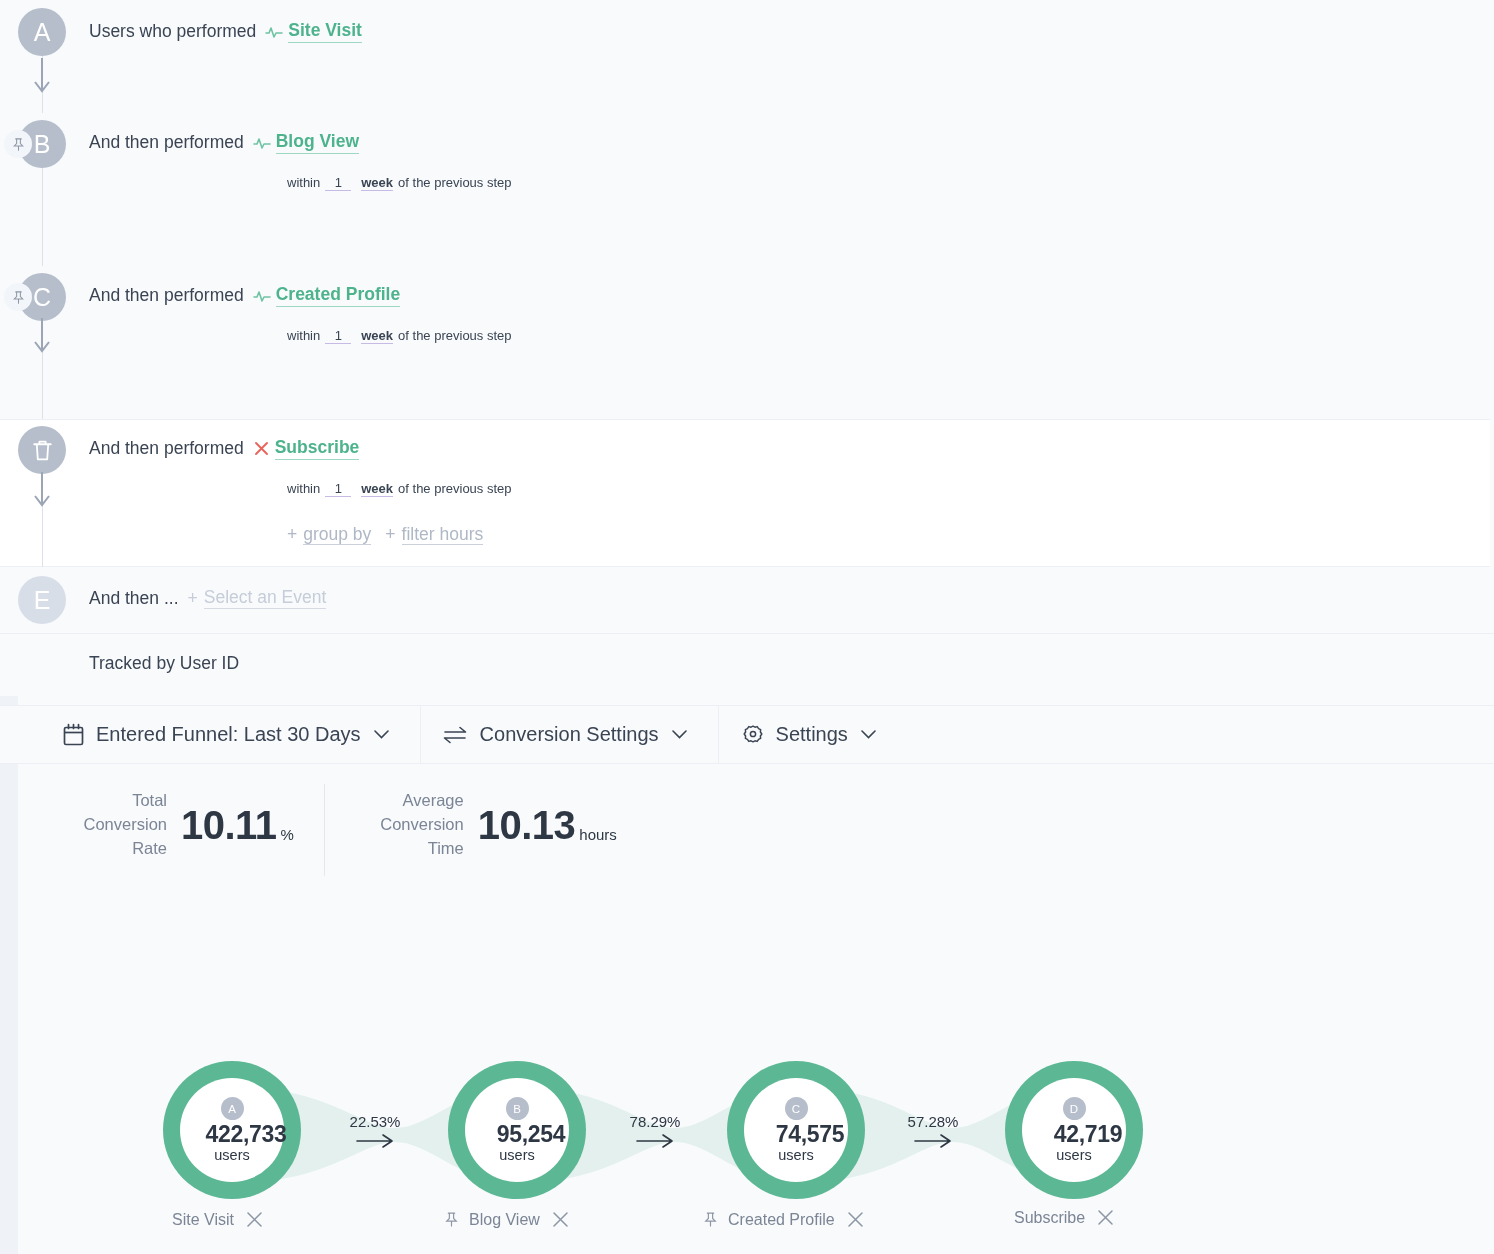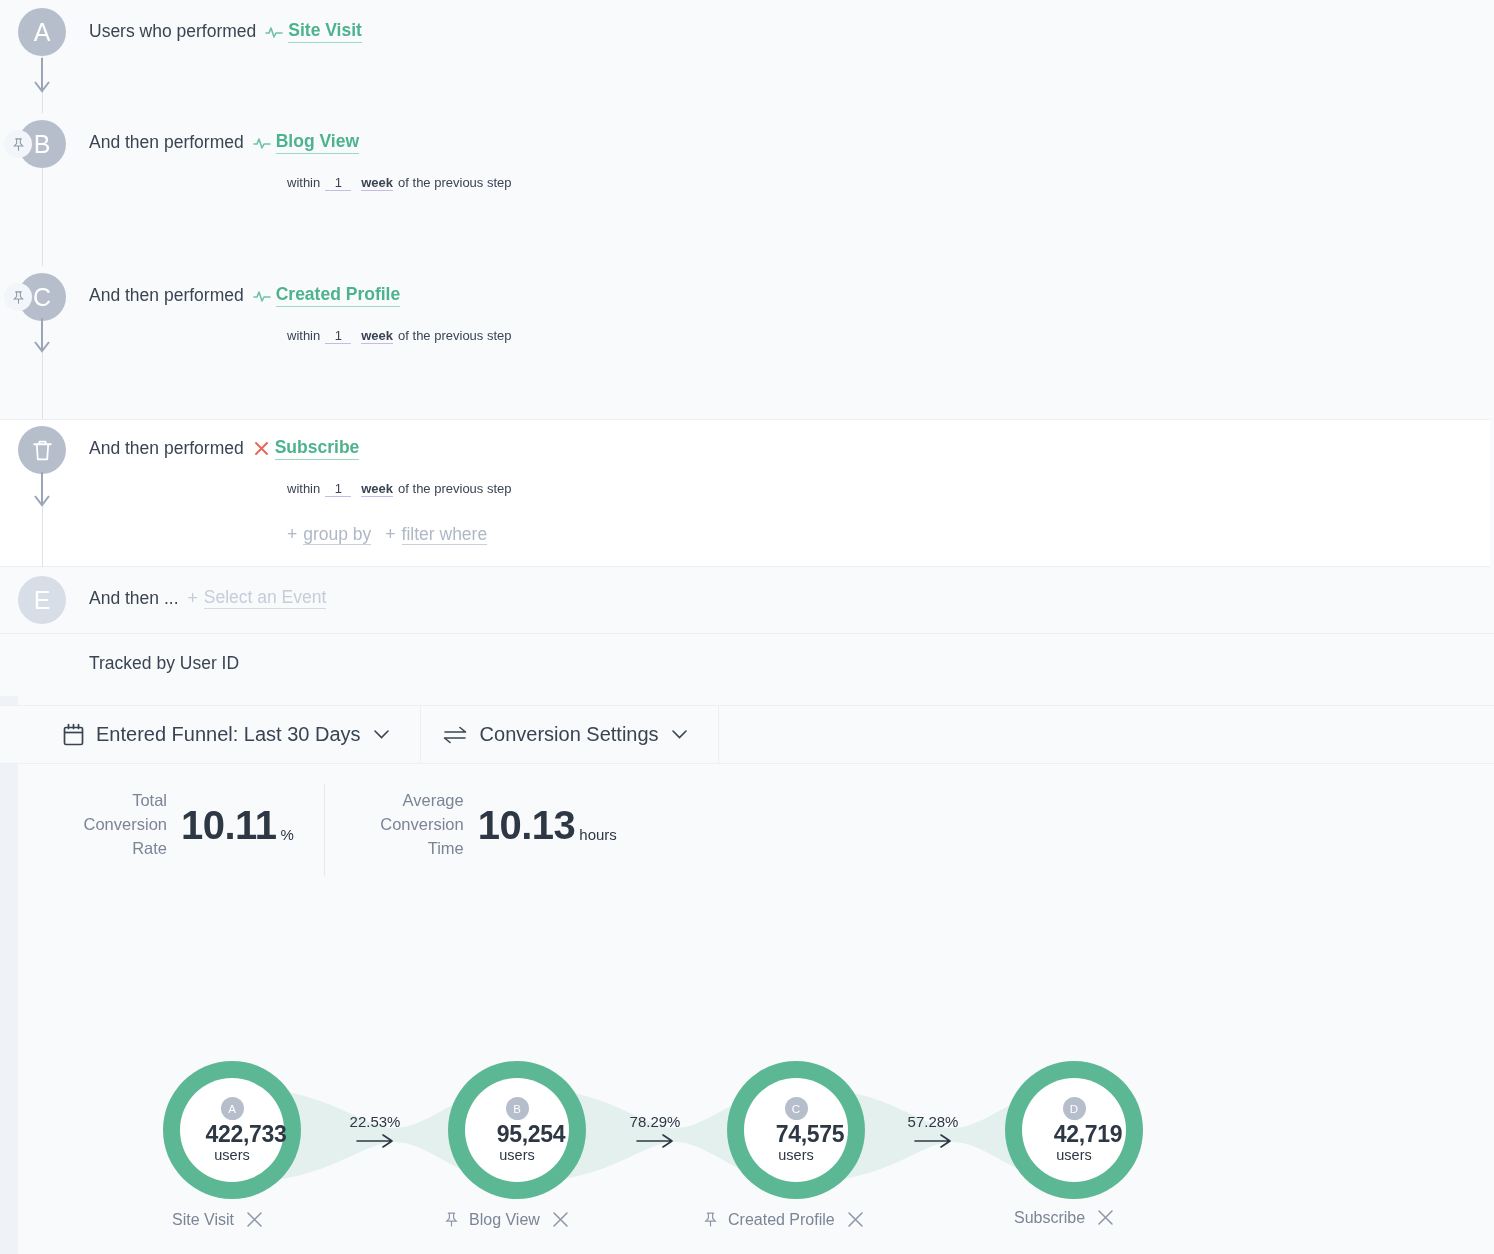--- a/index.html
+++ b/index.html
@@ -261,21 +261,21 @@
         <svg width="17" height="17" viewBox="0 0 17 17">
             <path d="M3 3 L14 14 M14 3 L3 14" stroke="#E8645A" stroke-width="1.9" fill="none" stroke-linecap="round"></path>
           </svg>
       </span>
       <span class="ev-name">Subscribe</span>
     </div>
     <div class="within" style="top:61px;">
       <span>within</span><span class="num">1</span><span class="unit">week</span><span>of the previous step</span>
     </div>
     <div class="addrow" style="top:104px;">
-      <span class="plus">+</span><span class="lnk">group by</span><span class="gap"></span><span class="plus">+</span><span class="lnk">filter where</span>
+      <span class="plus">+</span><span class="lnk">group by</span><span class="gap"></span><span class="plus">+</span><span class="lnk">filter hours</span>
     </div>
   </div>
 
   <div class="row" style="height:66px;">
     <div class="step-badge faded" style="top:9px;">
       <span>E</span>
     </div>
     <div class="clause" style="top:20px;">
       <span class="lead">And then ...</span>
       <span class="plus-lite">+</span>
@@ -298,20 +298,30 @@
     <span>Entered Funnel: Last 30 Days</span>
     <svg class="caret" width="15" height="9" viewBox="0 0 15 9">
         <path d="M1 1 L7.5 7.5 L14 1" stroke="#3A4453" stroke-width="1.6" fill="none" stroke-linecap="round"></path>
       </svg>
   </div>
   <div class="tb-item">
     <svg width="26" height="20" viewBox="0 0 26 20">
       <path d="M2 7 L22 7 M17 2.5 L22.5 7 M2 13 L22 13 M7 17.5 L1.5 13" stroke="#3A4453" stroke-width="1.6" fill="none" stroke-linecap="round" stroke-linejoin="round"></path>
     </svg>
     <span>Conversion Settings</span>
+    <svg class="caret" width="15" height="9" viewBox="0 0 15 9">
+        <path d="M1 1 L7.5 7.5 L14 1" stroke="#3A4453" stroke-width="1.6" fill="none" stroke-linecap="round"></path>
+      </svg>
+  </div>
+  <div class="tb-item" style="border-right:none;">
+    <svg width="24" height="24" viewBox="0 0 24 24">
+      <path d="M12 3.2 L14 4.2 L16.2 3.6 L17.6 5.6 L19.6 6.6 L19.4 9 L20.8 11 L19.4 13 L19.6 15.4 L17.6 16.4 L16.2 18.4 L14 17.8 L12 18.8 L10 17.8 L7.8 18.4 L6.4 16.4 L4.4 15.4 L4.6 13 L3.2 11 L4.6 9 L4.4 6.6 L6.4 5.6 L7.8 3.6 L10 4.2 Z" stroke="#3A4453" stroke-width="1.5" fill="none" stroke-linejoin="round"></path>
+      <circle cx="12" cy="11" r="2.6" stroke="#3A4453" stroke-width="1.5" fill="none"></circle>
+    </svg>
+    <span>Settings</span>
     <svg class="caret" width="15" height="9" viewBox="0 0 15 9">
         <path d="M1 1 L7.5 7.5 L14 1" stroke="#3A4453" stroke-width="1.6" fill="none" stroke-linecap="round"></path>
       </svg>
   </div>
 </div>
 
 <div class="metrics">
   <div class="metric" style="margin-left:62px;">
     <div class="m-label">
       <div>Total</div>

